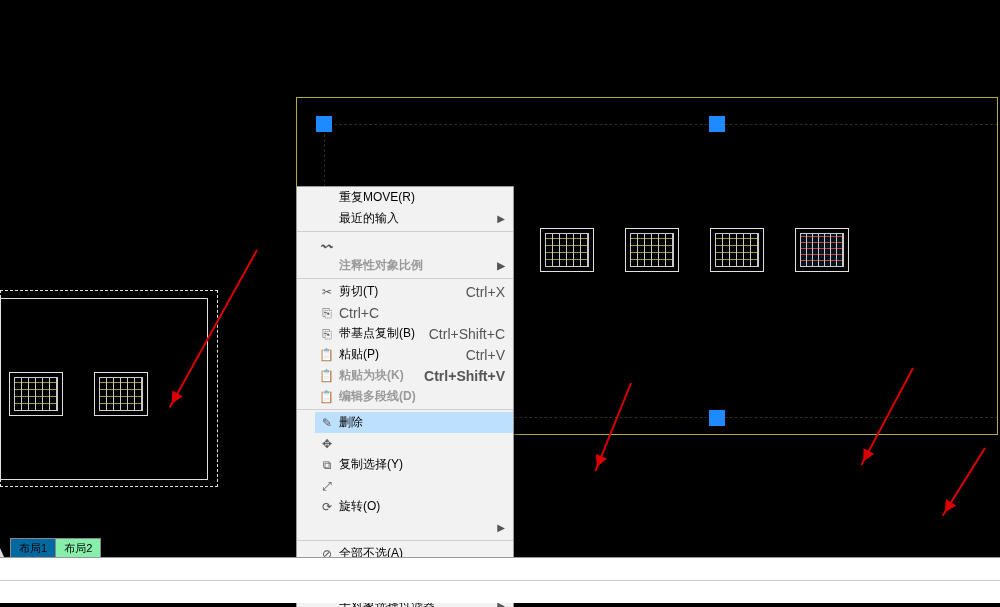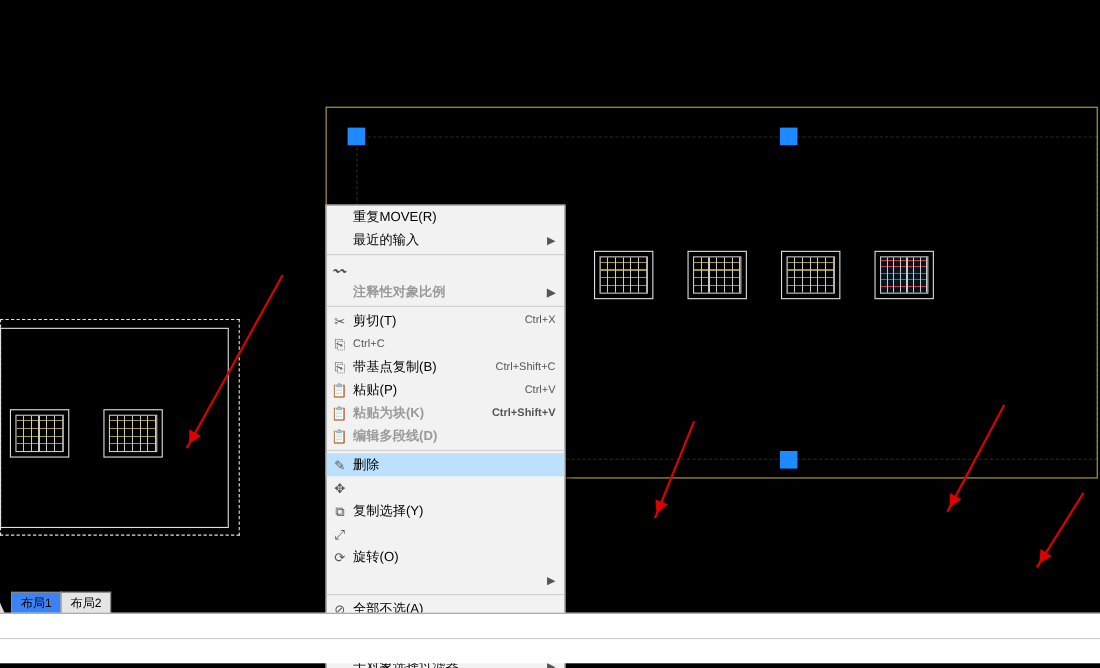--- a/index.html
+++ b/index.html
@@ -22,34 +22,34 @@
   repeating-linear-gradient(90deg,#0000 0 5px,#e0e0e0 5px 6px),
   repeating-linear-gradient(0deg,#0000 0 5px,#f04040 5px 6px),
   linear-gradient(#00b0ff22,#00b0ff22);}
 
 
 .arrow{position:absolute;width:2px;background:#d00;transform-origin:top center;}
 .arrow:after{content:"";position:absolute;bottom:-2px;left:-5px;width:0;height:0;border:6px solid transparent;border-top:12px solid #d00;}
 
 
 .ctx{position:absolute;left:296px;top:186px;width:216px;background:#f2f2f2;border:1px solid #999;box-shadow:2px 4px 6px #0009;}
-.ctx .row{display:flex;align-items:center;height:21px;padding:0 8px 0 0;position:relative;}
+.ctx .row{display:flex;align-items:center;height:21px;padding:0 8px 0 0;position:relative;margin-left:18px;}
 .ctx .row.sep{height:0;margin:2px 0;border-top:1px solid #cfcfcf;}
 .ctx .row.disabled{color:#9a9a9a;font-weight:bold;}
 .ctx .row.hi{background:#bde0ff;}
 .ctx .ic{width:24px;height:21px;display:flex;align-items:center;justify-content:center;font-size:12px;color:#555;}
 .ctx .lbl{flex:1;white-space:nowrap;}
-.ctx .rt{color:#555;font-size:10px;}
+.ctx .rt{color:#555;font-size:14px;}
 .ctx .sub{color:#555;font-size:10px;margin-left:auto;}
 
 
 .tabstrip{position:absolute;left:0;top:540px;width:1000px;height:62px;}
 .tabs{position:absolute;left:0;top:0;height:18px;display:flex;align-items:flex-end;font-size:11px;}
-.tab{background:#3b82f6;border:1px solid #888;border-bottom:none;padding:2px 8px;margin-left:-1px;cursor:default;position:relative;}
-.tab.active{background:#e5e5e5;}
+.tab{background:#0369a1;border:1px solid #888;border-bottom:none;padding:2px 8px;margin-left:-1px;cursor:default;position:relative;}
+.tab.active{background:#86efac;}
 .tri{position:absolute;left:0;top:0;width:0;height:0;border:8px solid transparent;border-bottom:18px solid #ddd;border-left:none;}
 .tabstrip .panel{position:absolute;left:0;top:17px;right:0;height:45px;background:#fff;border-top:1px solid #999;}
 .tabstrip .panel:after{content:"";position:absolute;left:0;right:0;top:22px;border-top:1px solid #ccc;}
 </style>
 </head>
 <body>
 
 <div id="canvas">
 
   <div class="ylrect" style="left:296px;top:97px;width:700px;height:336px"></div>

